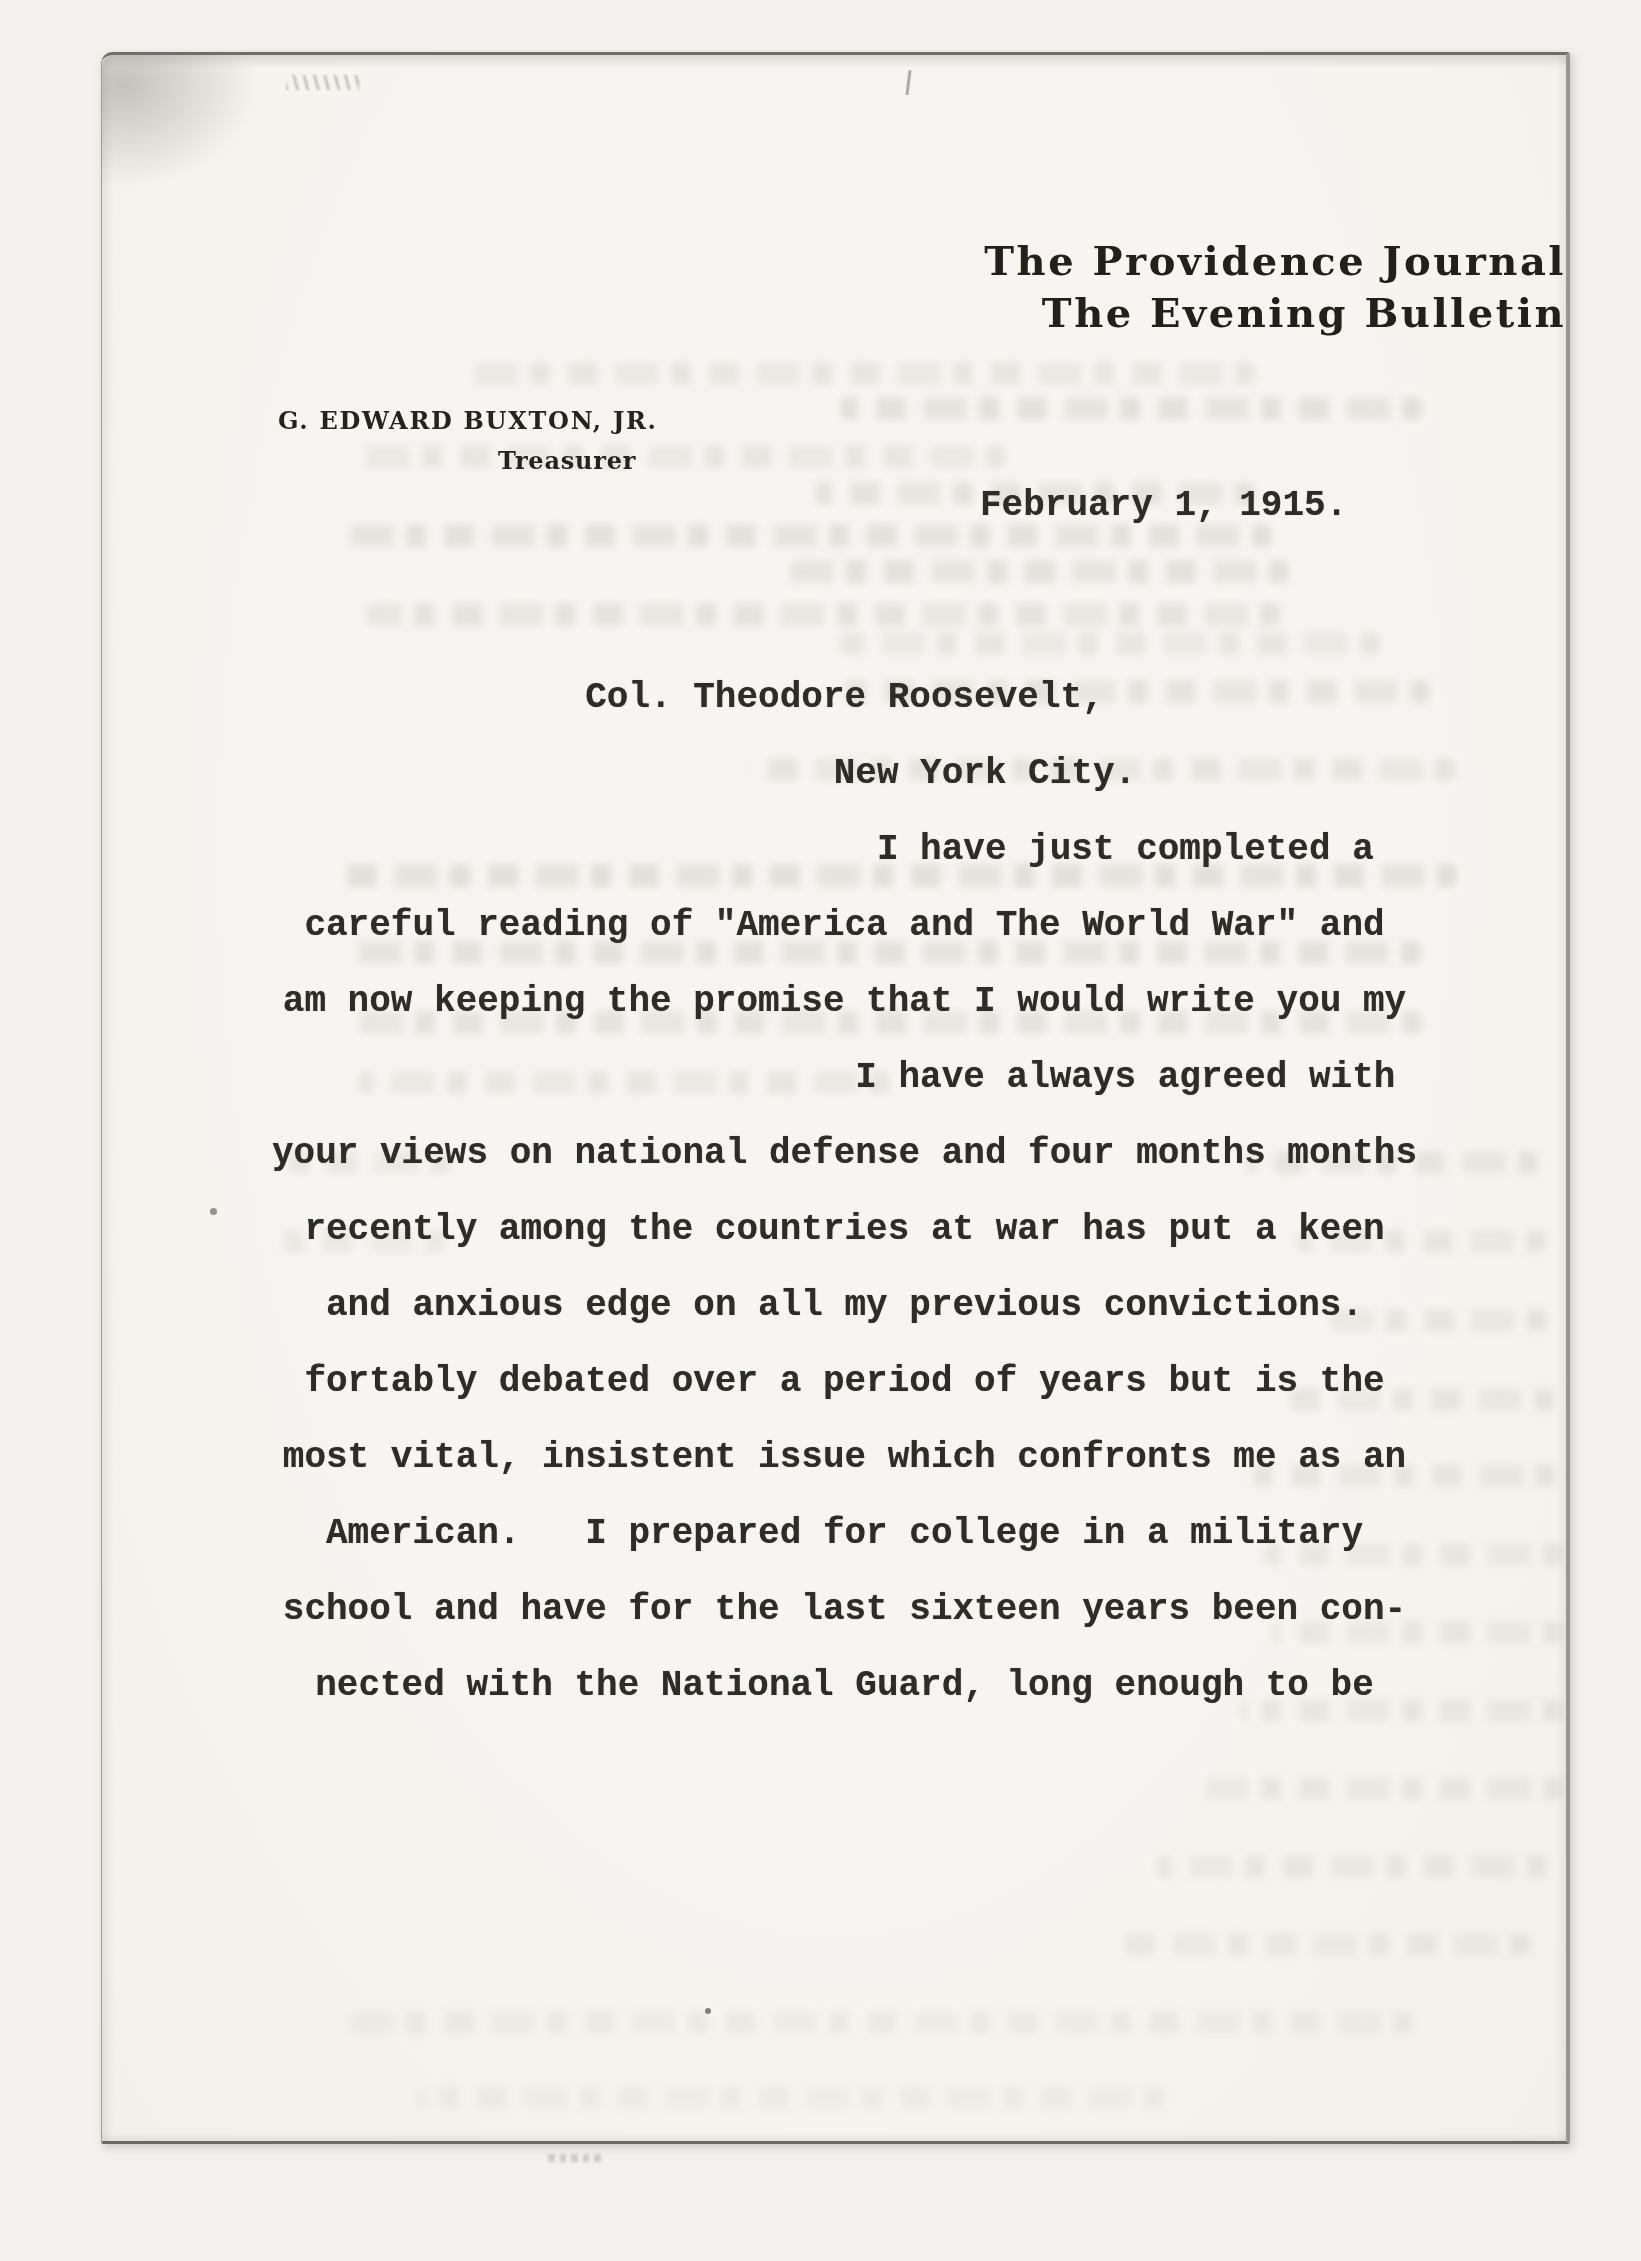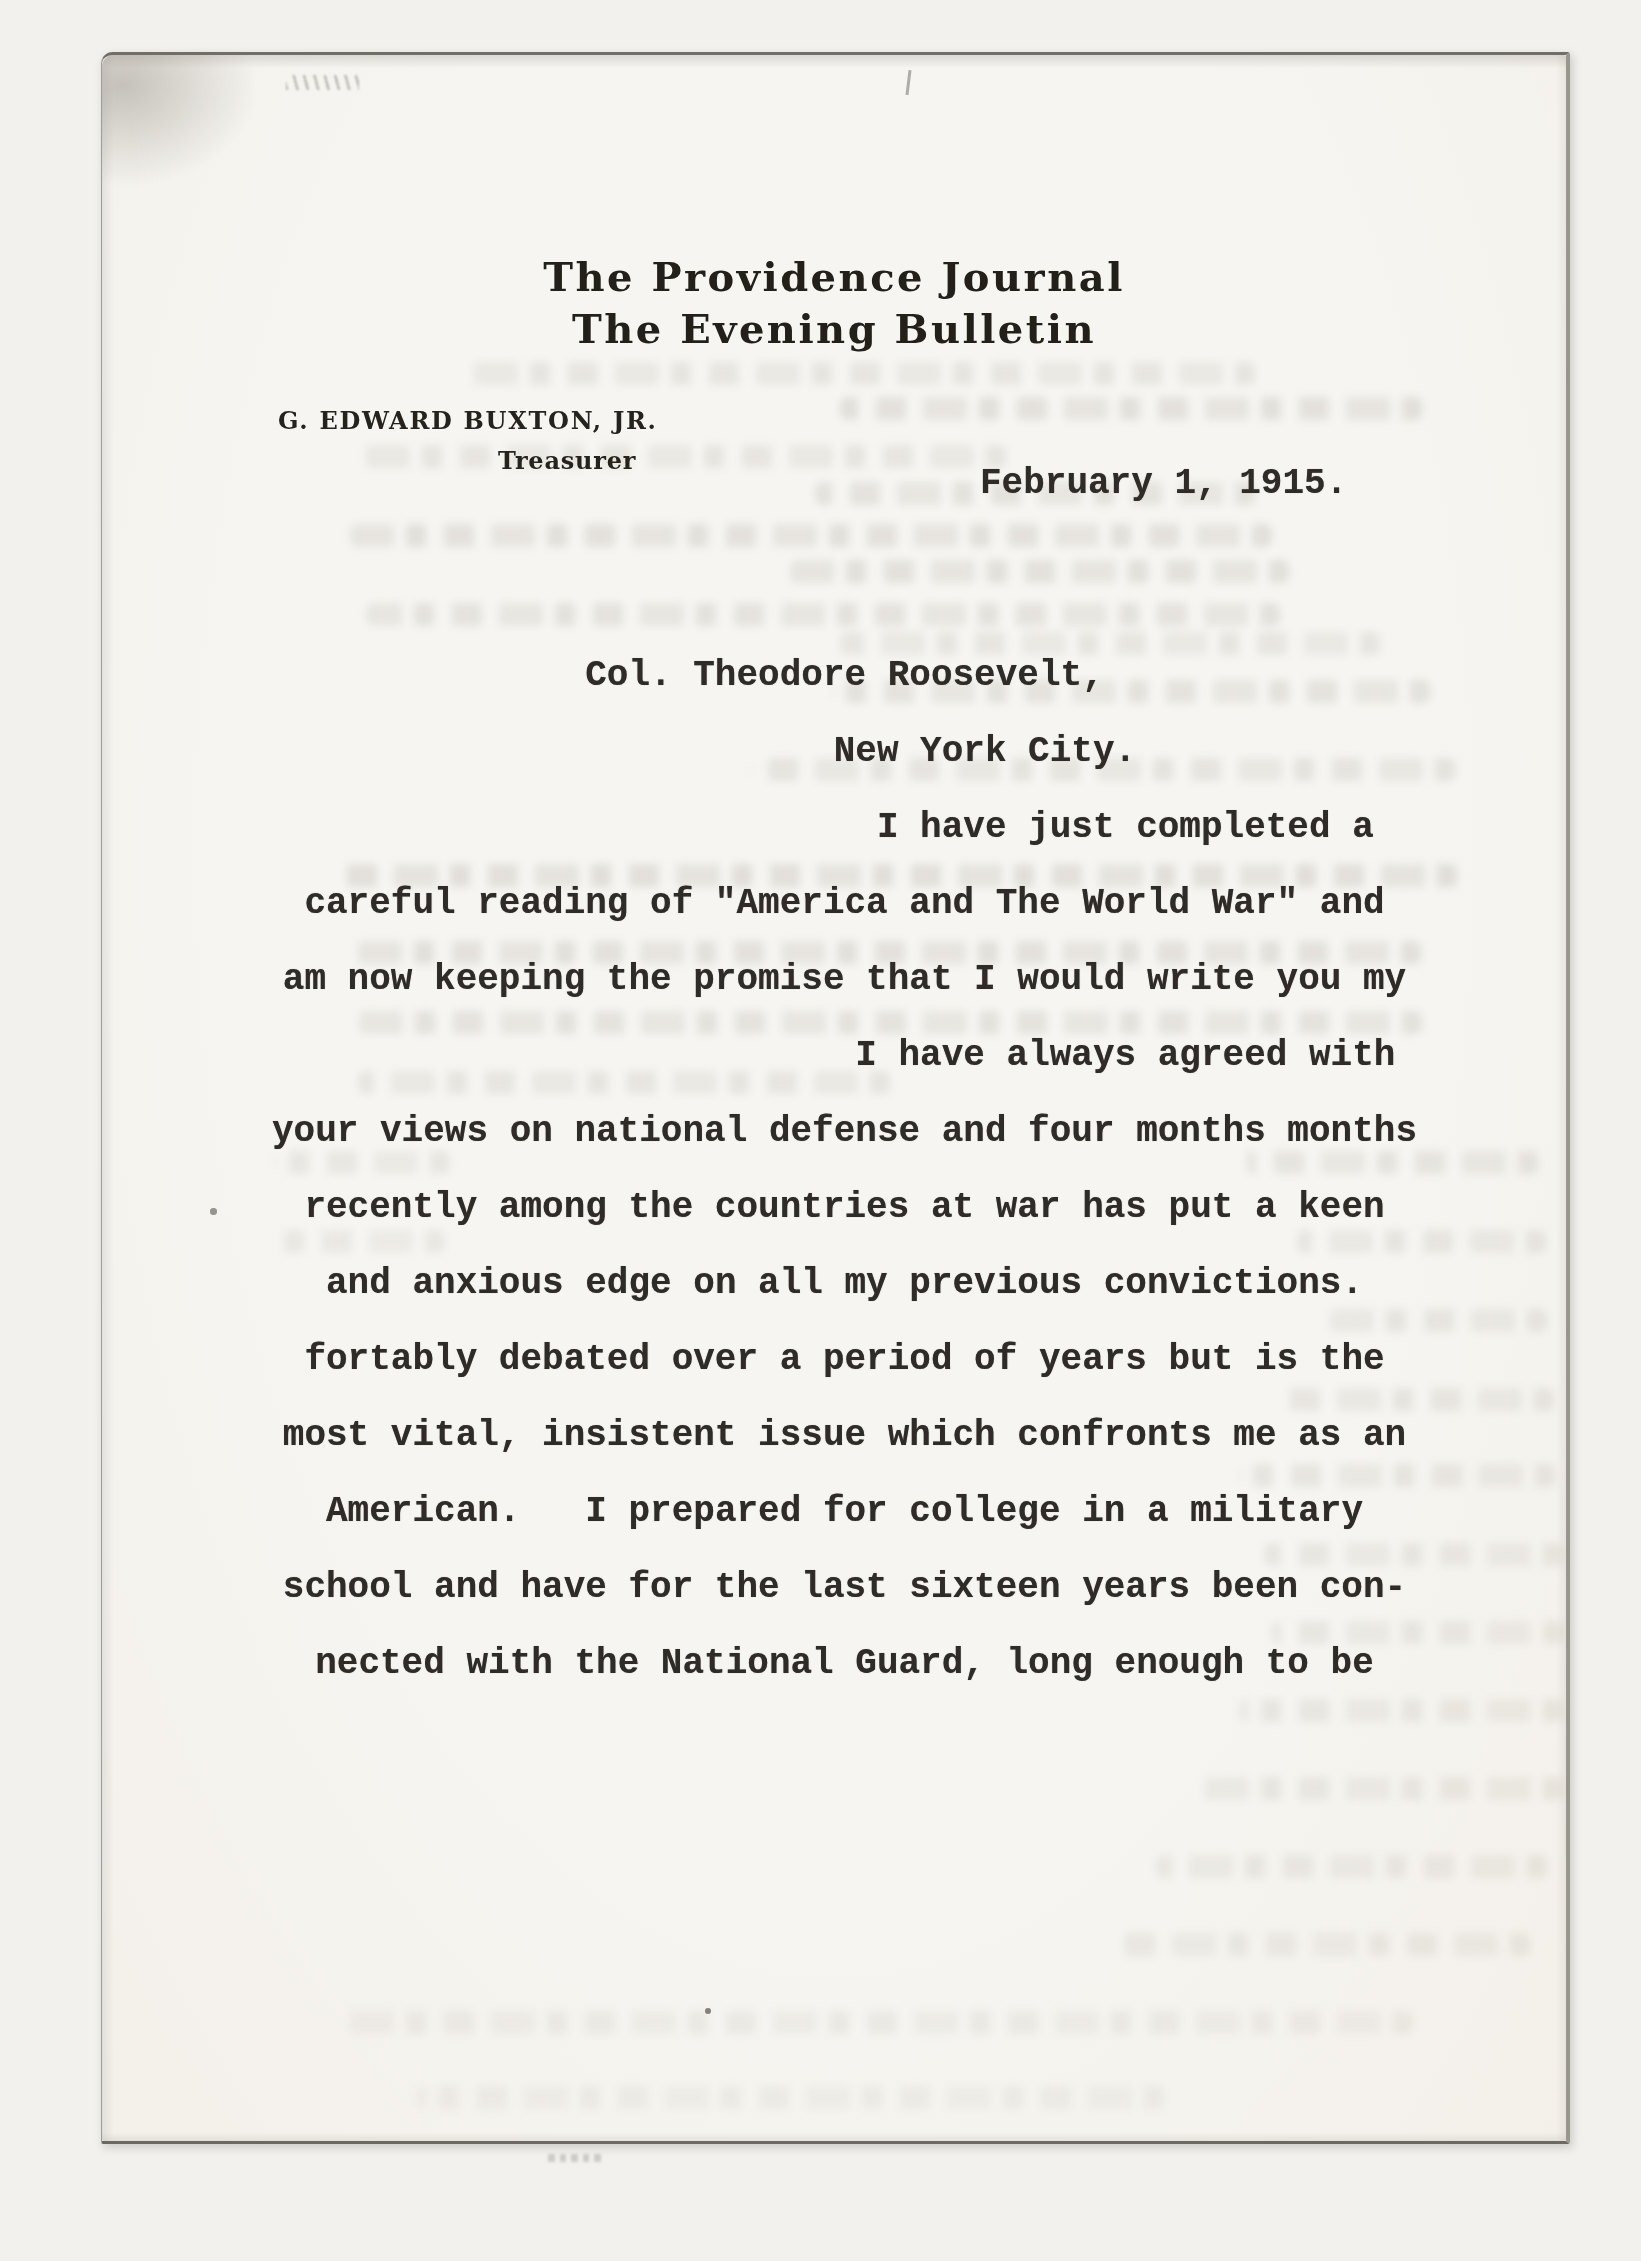--- a/index.html
+++ b/index.html
@@ -25,35 +25,36 @@
     position:absolute;inset:0;pointer-events:none;border-radius:inherit;
     background:
       radial-gradient(199px 150px at 20px 30px, rgba(125,120,111,.40), rgba(125,120,111,0) 68%),
       linear-gradient(180deg, rgba(110,106,98,.20), rgba(110,106,98,0) 13.3px),
       linear-gradient(90deg, rgba(110,106,98,.12), rgba(110,106,98,0) 11.6px),
       linear-gradient(270deg, rgba(110,106,98,.10), rgba(110,106,98,0) 10px),
       linear-gradient(0deg, rgba(110,106,98,.12), rgba(110,106,98,0) 8.3px);
   }
   
   .letterhead{
-    position:absolute;left:0;right:0;top:196px;text-align:center;
+    position:absolute;left:0;right:0;top:180px;text-align:right;
     font-family:"DejaVu Serif",serif;font-weight:700;
     font-size:40px;line-height:52px;letter-spacing:2.5px;color:#232019;
   }
   .sender{
     position:absolute;left:176px;top:352px;
     font-family:"DejaVu Serif",serif;font-weight:700;color:#26231d;
   }
   .sender-name{font-size:24px;line-height:28px;letter-spacing:1.7px;}
   .sender-title{font-size:24px;line-height:28px;margin-top:11.6px;padding-left:220px;letter-spacing:0.8px;}
   
   .typed{
     font-family:"Liberation Mono",monospace;font-weight:700;
     font-size:36px;color:#2f2c27;
     text-shadow:0 0 0.8px rgba(47,44,39,.5);
+    margin-top:22px;
   }
   .date{position:absolute;left:878px;top:407px;line-height:43px;white-space:pre;}
   .lines{position:absolute;left:170px;top:583px;}
   .tline{height:76px;line-height:76px;white-space:pre;text-align:center;}
   
   .g{
     position:absolute;height:23px;border-radius:6.6px;pointer-events:none;
     background:repeating-linear-gradient(90deg,
       rgba(121,115,104,.62) 0 20px, rgba(121,115,104,0) 20px 32px,
       rgba(121,115,104,.48) 32px 76px, rgba(121,115,104,0) 76px 93px,

